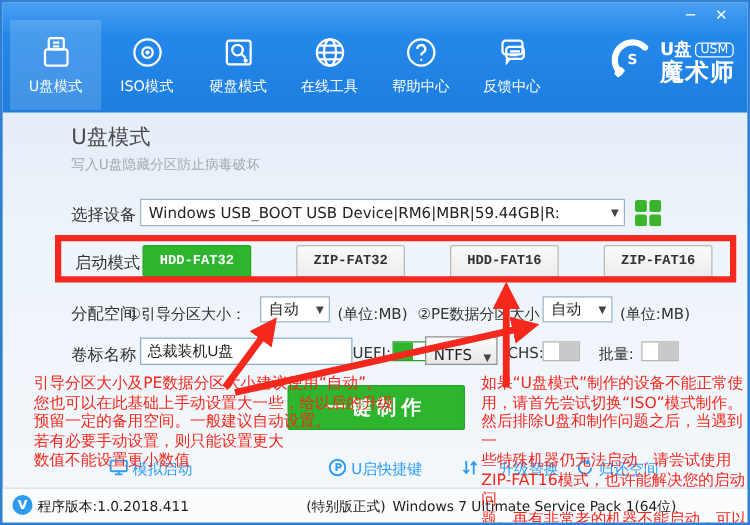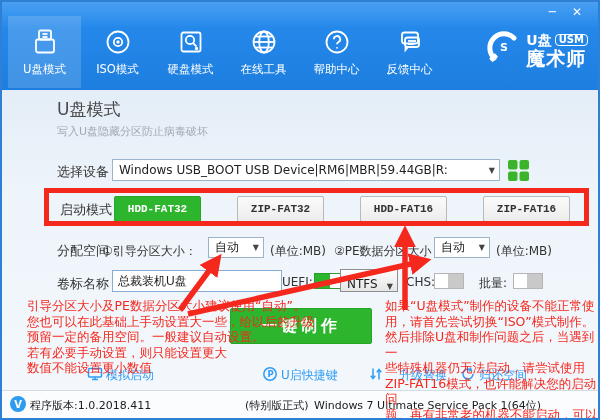--- a/index.html
+++ b/index.html
@@ -14,21 +14,21 @@
   .win-btn{position:absolute;top:2px;color:#fff;font-size:12px;line-height:16px;cursor:pointer;}
   .tabs{position:absolute;top:14px;left:6px;display:flex;}
   .tab{width:73px;height:72px;display:flex;flex-direction:column;align-items:center;justify-content:center;color:#fff;cursor:pointer;}
   .tab.active{background:rgba(255,255,255,0.16);}
   .tab .tlabel{font-size:11.5px;margin-top:5px;white-space:nowrap;}
   .tab svg{display:block;}
   .logo{position:absolute;right:10px;top:26px;display:flex;align-items:center;color:#fff;}
   .logo-text{margin-left:6px;line-height:1;}
   .logo-row1{display:flex;align-items:center;}
   .logo-u{font-size:14px;font-weight:bold;}
-  .logo-badge{margin-left:3px;border:1.5px solid #fff;border-radius:4px;padding:0 3px;font-size:10px;font-weight:bold;}
+  .logo-badge{margin-left:3px;border:1.5px solid #fff;border-radius:4px;padding:0 3px;font-size:10px;font-weight:normal;}
   .logo-row2{font-size:19px;font-weight:bold;letter-spacing:1px;margin-top:2px;}
   
   .page-title{position:absolute;left:55px;top:96px;font-size:17px;color:#4a4a4a;}
   .page-subtitle{position:absolute;left:55px;top:122px;font-size:11px;color:#a3a9b0;}
   .flabel{position:absolute;font-size:13px;color:#333;white-space:nowrap;}
   .small{font-size:12px;}
   
   .combo{position:absolute;background:#fff;border:1px solid #9ab4cc;box-sizing:border-box;
     display:flex;align-items:center;font-size:12px;color:#222;padding:0 4px 0 6px;}
   .combo .arrow{margin-left:auto;font-size:8px;color:#444;}

